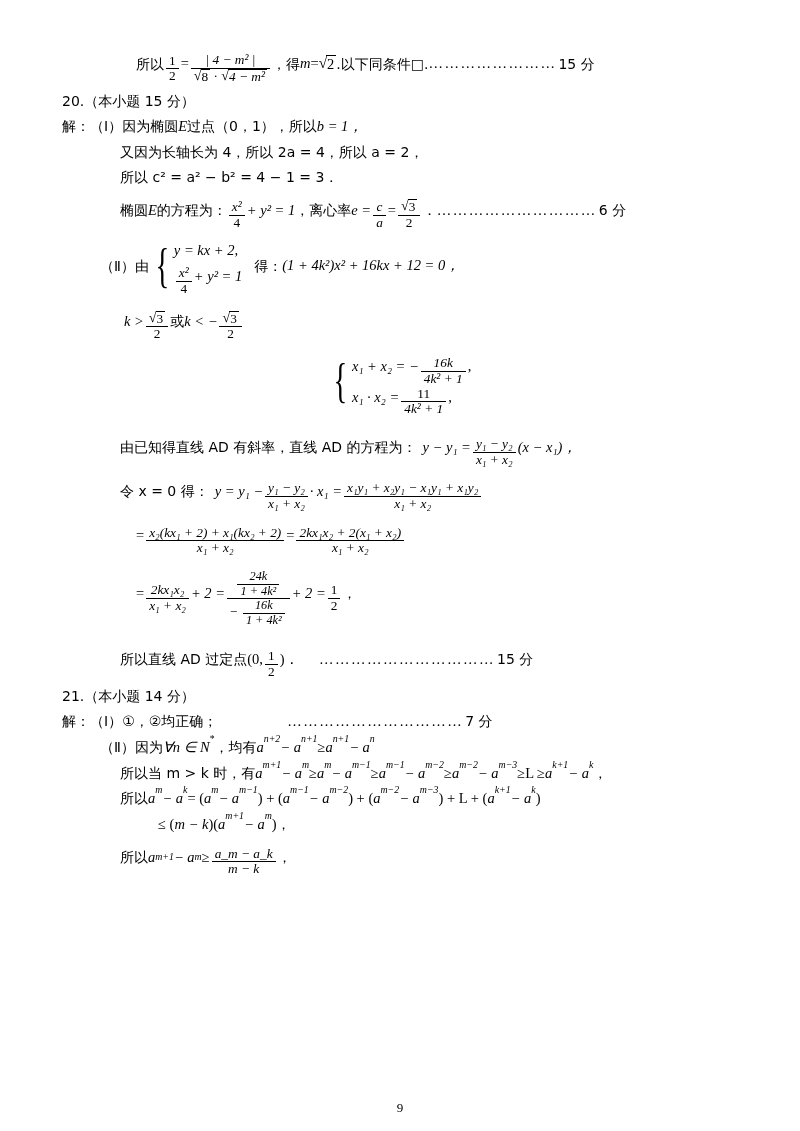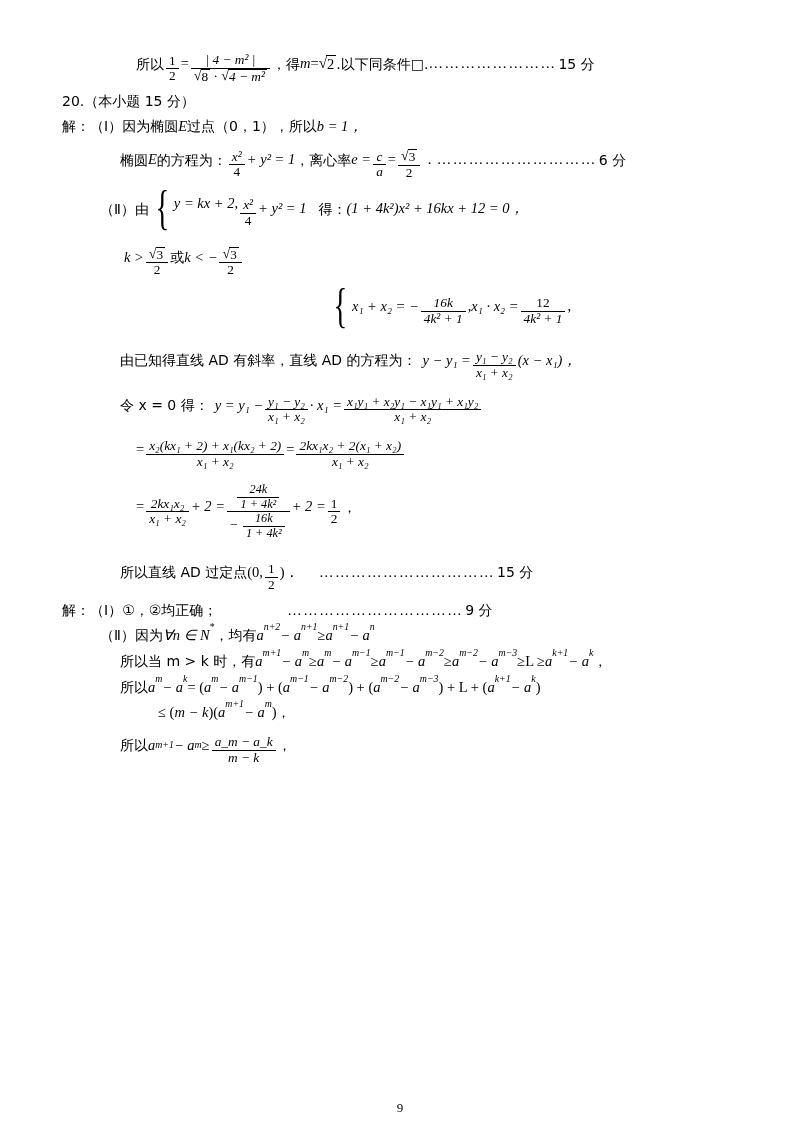--- a/index.html
+++ b/index.html
@@ -83,21 +83,21 @@
   }
   .brace .bglyph {
     font-size: 2.6em;
     font-family: "Liberation Serif", serif;
     line-height: 0.8;
     transform: scaleX(0.6);
     display: inline-block;
   }
   .brace .bitems {
     display: inline-flex;
-    flex-direction: row;
+    flex-direction: column;
     justify-content: center;
     font-size: 1em;
     line-height: 1.5;
   }
   .brace.tall .bglyph { font-size: 3.3em; }
   .dots {
     letter-spacing: 1.5px;
     font-family: "Liberation Serif", serif;
   }
   .score { margin-left: 2px; }
@@ -157,21 +157,27 @@
       <span class="cn">20.（本小题 15 分）</span>
     </div>
 
     <div class="line ind1">
       <span class="cn">解：（Ⅰ）因为椭圆</span>
       <span class="mi">E</span>
       <span class="cn">过点（0，1），所以</span>
       <span class="mi">b = 1，</span>
     </div>
 
-
+    <div class="line ind3">
+      <span class="cn">又因为长轴长为 4，所以 2a = 4，所以 a = 2，</span>
+    </div>
+
+    <div class="line ind3">
+      <span class="cn">所以 c² = a² − b² = 4 − 1 = 3．</span>
+    </div>
 
     <div class="line ind3 vcenter big">
       <span class="cn">椭圆</span>
       <span class="mi">E</span>
       <span class="cn">的方程为：</span>
       <span class="frac">
         <span class="num mi">x²</span>
         <span class="den mn">4</span>
       </span>
       <span class="mi">+ y² = 1</span>
@@ -243,21 +249,21 @@
             <span class="mi">x₁ + x₂ = −</span>
             <span class="frac">
               <span class="num mi">16k</span>
               <span class="den mi">4k² + 1</span>
             </span>
             <span class="mn">,</span>
           </span>
           <span style="display:flex;align-items:flex-end;">
             <span class="mi">x₁ · x₂ =</span>
             <span class="frac">
-              <span class="num mn">12</span>
+              <span class="num mn">11</span>
               <span class="den mi">4k² + 1</span>
             </span>
             <span class="mn">,</span>
           </span>
         </span>
       </span>
     </div>
 
     <div class="line ind3 vcenter big">
       <span class="cn">由已知得直线 AD 有斜率，直线 AD 的方程为：</span>
@@ -332,25 +338,28 @@
       <span class="mn">0,</span>
       <span class="frac">
         <span class="num mn">1</span>
         <span class="den mn">2</span>
       </span>
       <span class="mn">)．</span>
       <span class="dots" style="margin-left:20px;">……………………………</span>
       <span class="cn score">15 分</span>
     </div>
 
+    <div class="line ind1">
+      <span class="cn">21.（本小题 14 分）</span>
+    </div>
 
     <div class="line ind1">
       <span class="cn">解：（Ⅰ）①，②均正确；</span>
       <span class="dots" style="margin-left:70px;">……………………………</span>
-      <span class="cn score">9 分</span>
+      <span class="cn score">7 分</span>
     </div>
 
     <div class="line ind2">
       <span class="cn">（Ⅱ）因为</span>
       <span class="mi">∀n ∈ N</span>
         <sup class="e mn">*</sup>
       <span class="cn">，均有</span>
       <span class="mi">a</span>
         <sub class="e mi">n+2</sub>
       <span class="mi">− a</span>

